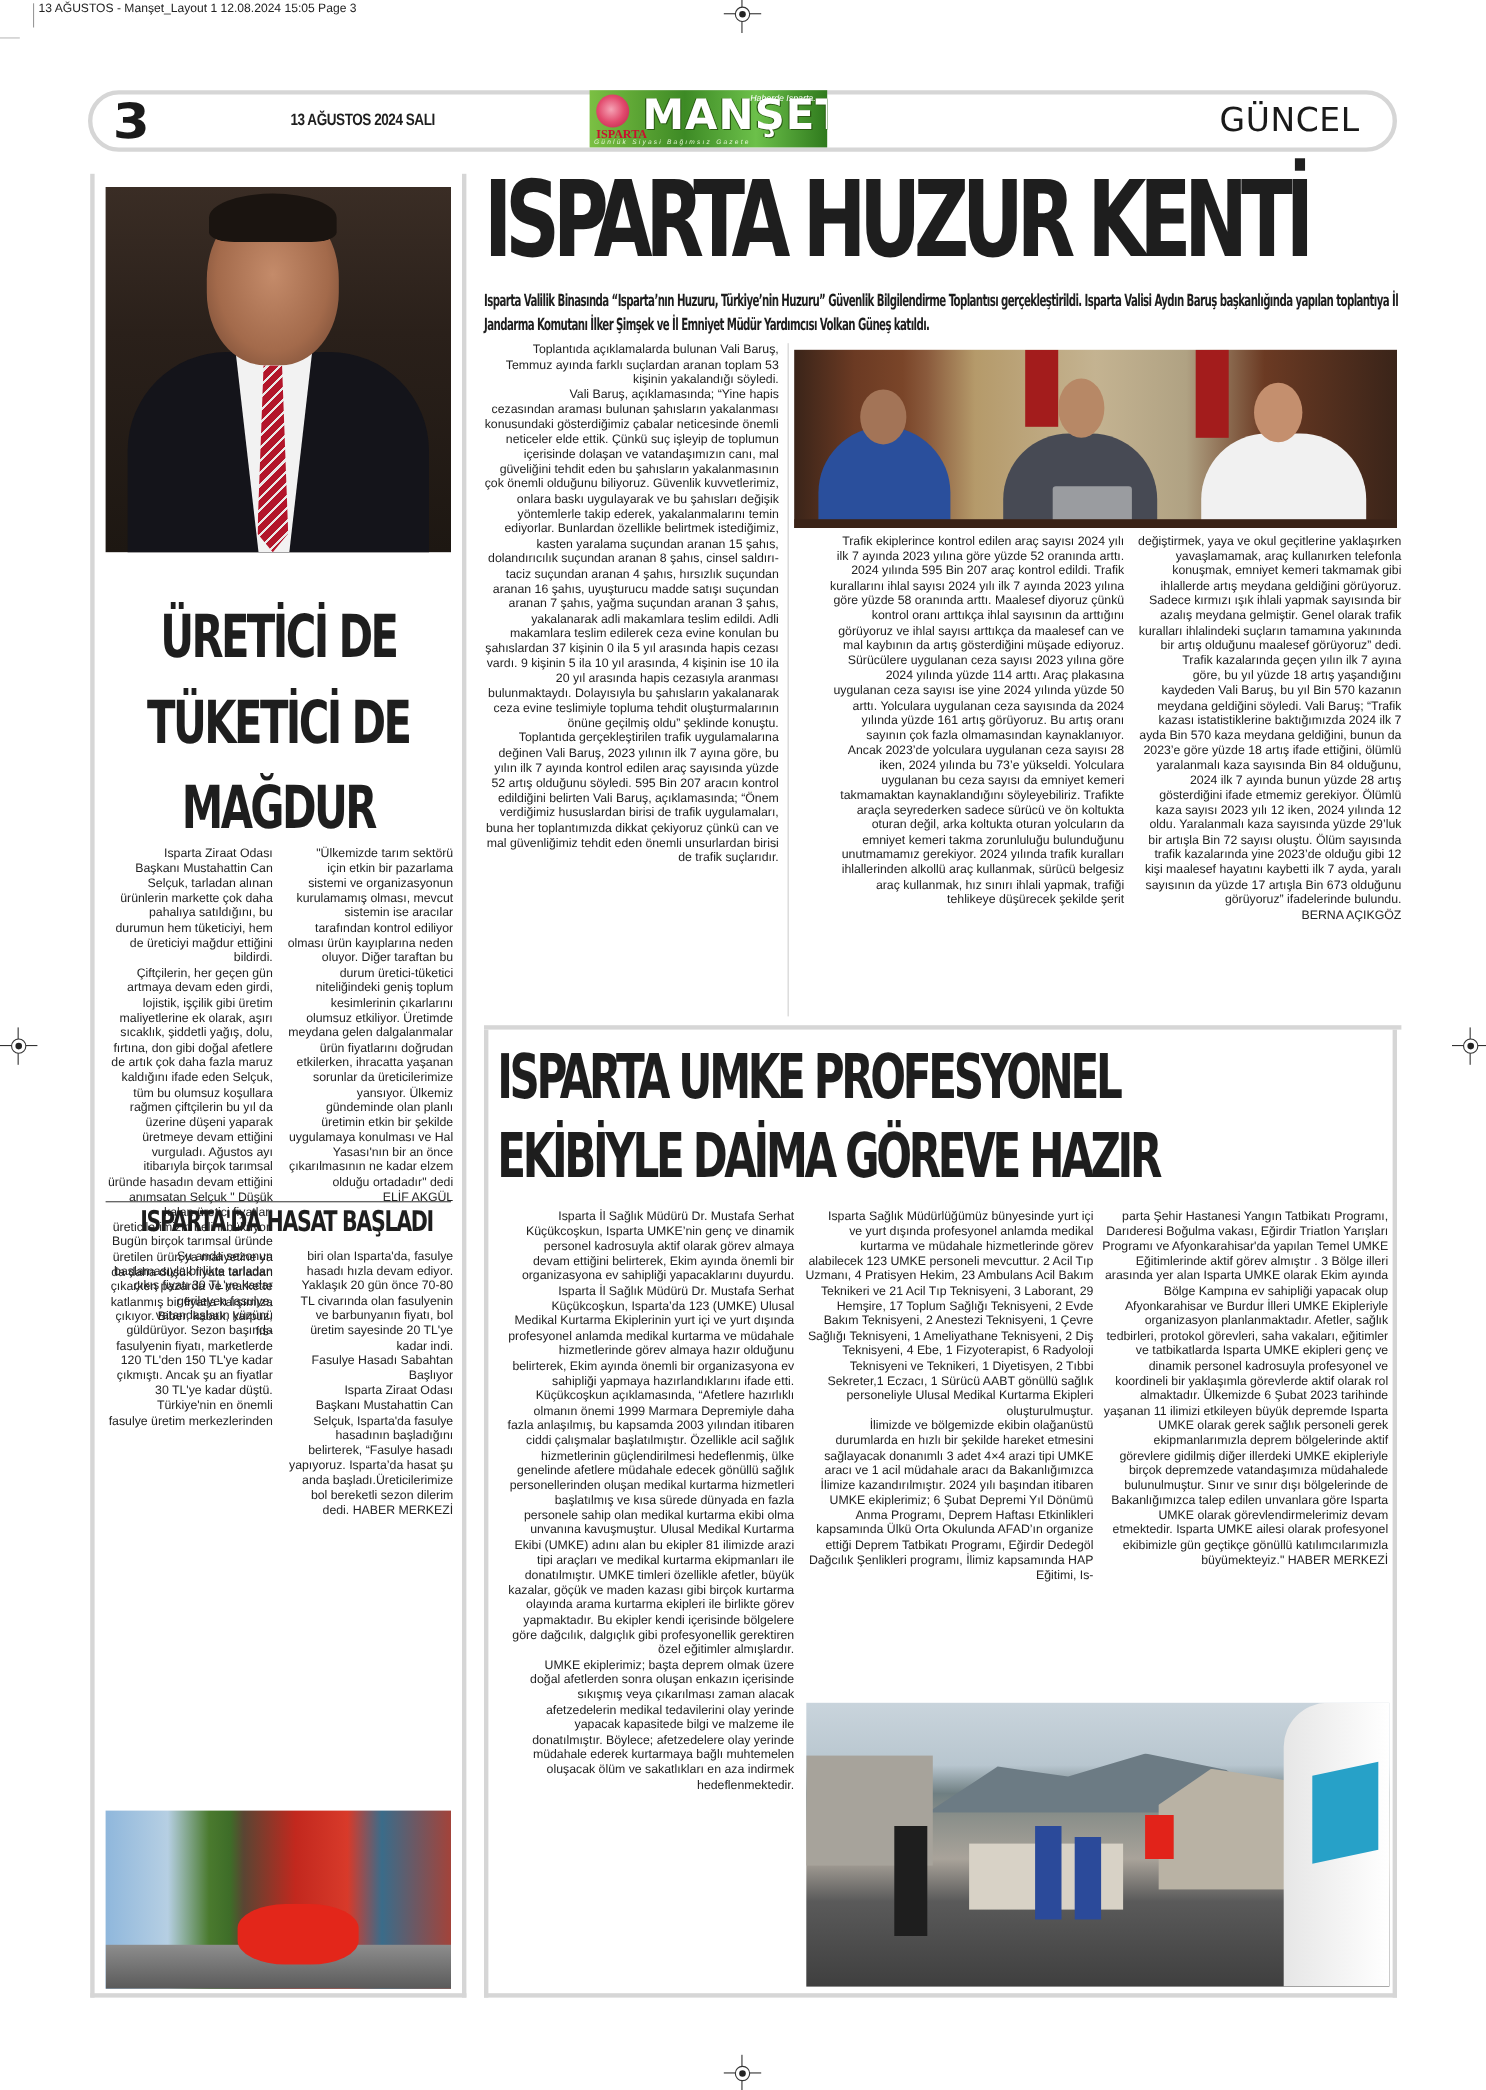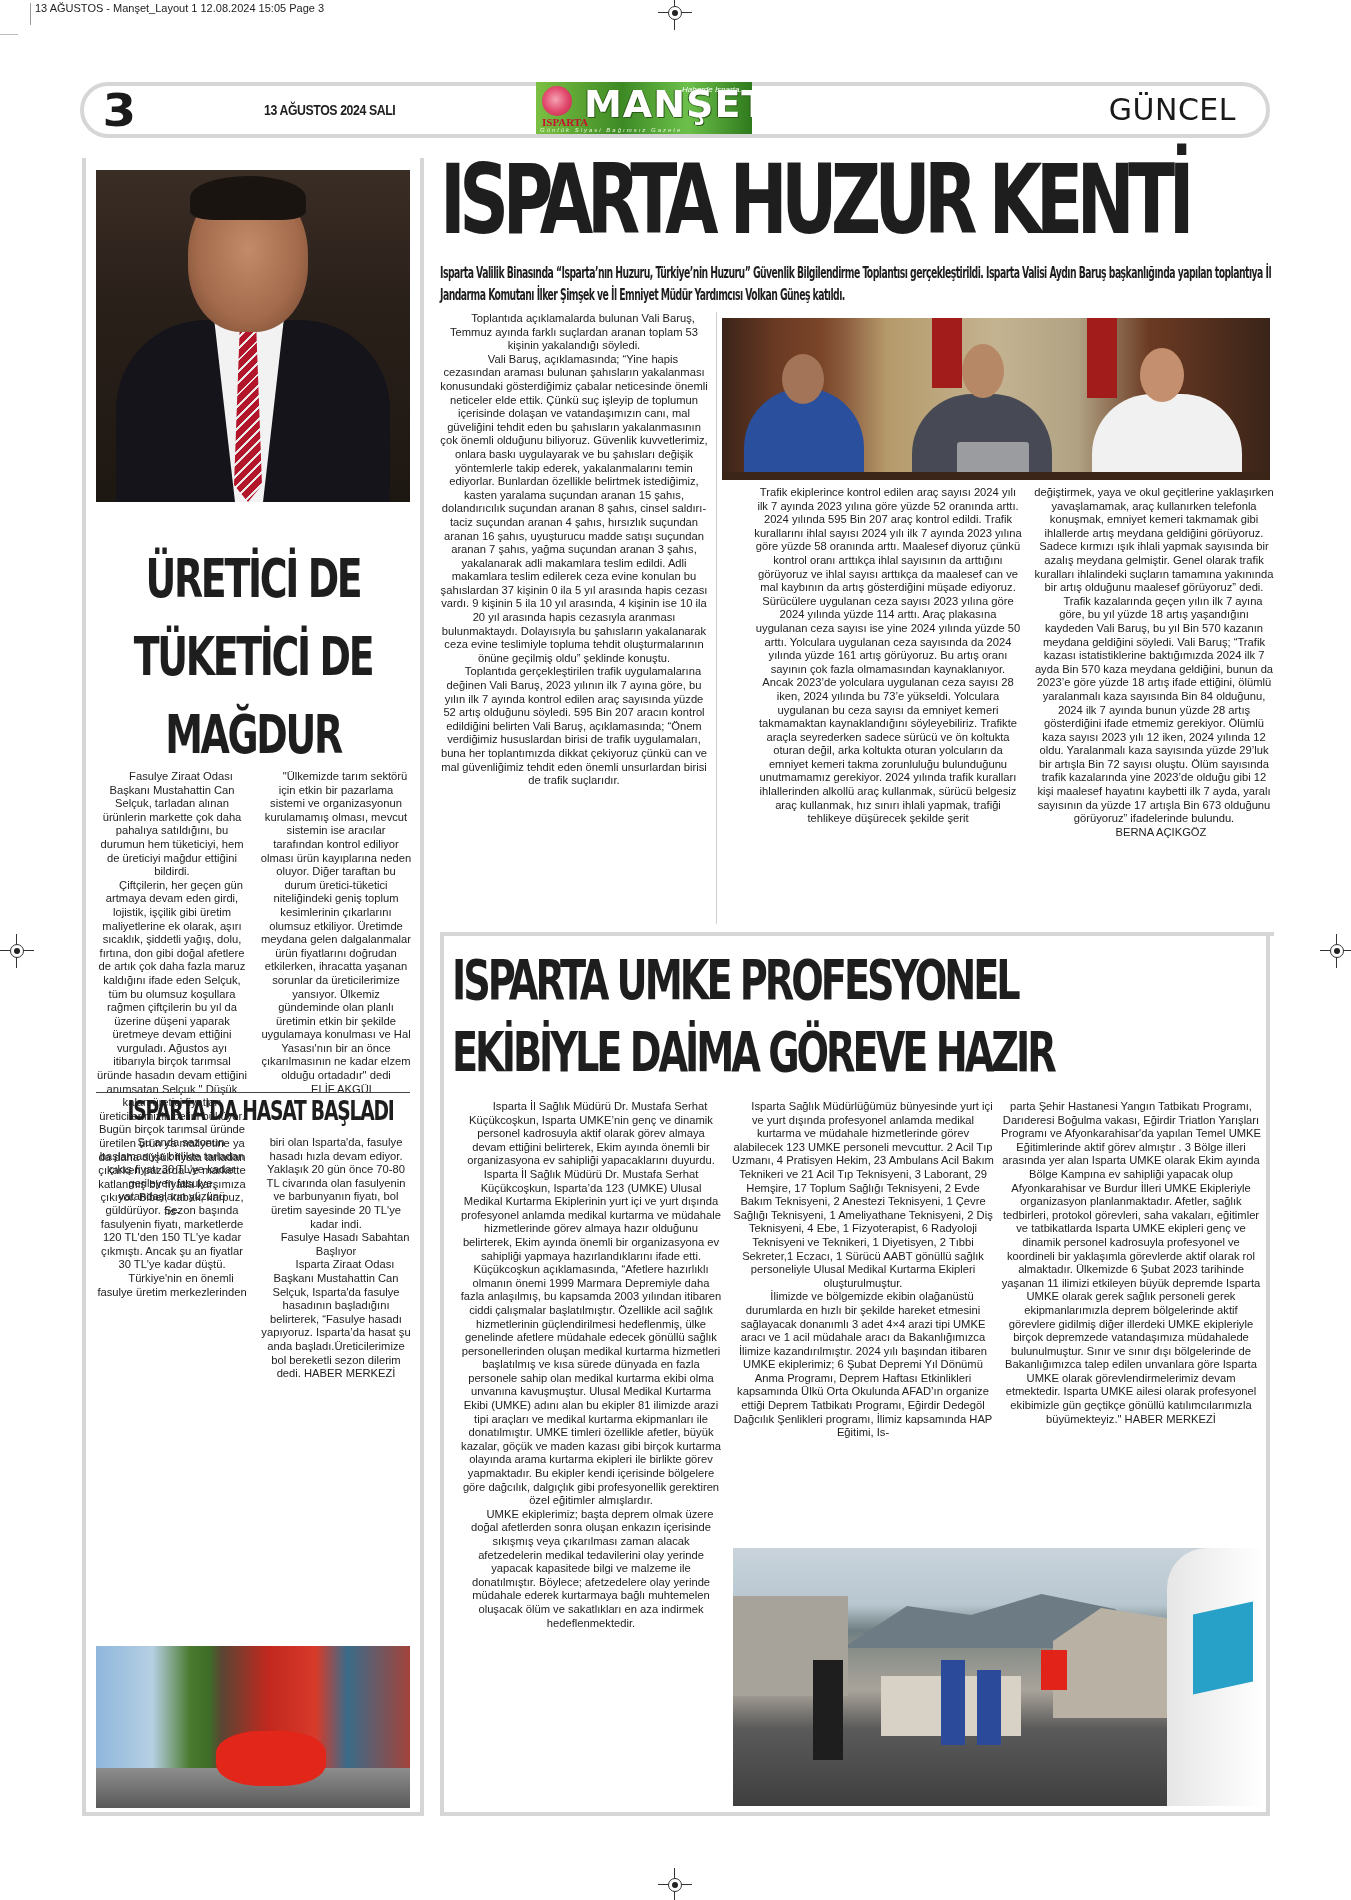--- a/index.html
+++ b/index.html
@@ -31,21 +31,21 @@
   .photo { position: absolute; overflow: hidden; }
   .photo-portrait { left: 96px; top: 170px; width: 314px; height: 332px; background: linear-gradient(180deg, #3a2d25 0%, #2a201a 40%, #1d1712 100%); }
   .portrait-face { position: absolute; left: 92px; top: 12px; width: 120px; height: 150px; border-radius: 48% 48% 44% 44%; background: radial-gradient(ellipse at 50% 45%, #c48b6a 0%, #a36a4b 60%, #6b4330 100%); }
   .portrait-hair { position: absolute; left: 94px; top: 6px; width: 116px; height: 44px; border-radius: 50% 50% 20% 20%; background: #1a1410; }
   .portrait-suit { position: absolute; left: 20px; top: 150px; width: 274px; height: 200px; border-radius: 90px 90px 0 0; background: #14141a; }
   .portrait-shirt { position: absolute; left: 118px; top: 148px; width: 70px; height: 184px; background: #f2f2f2; clip-path: polygon(0 0,100% 0,70% 100%,30% 100%); }
   .portrait-tie { position: absolute; left: 138px; top: 162px; width: 28px; height: 170px; background: repeating-linear-gradient(135deg,#b3152a 0 6px,#e8e8e8 6px 8px); clip-path: polygon(20% 0,80% 0,100% 90%,50% 100%,0 90%); }
 
   .headline-left { position: absolute; left: 96px; top: 540px; width: 314px; text-align: center; font-family: "DejaVu Sans Condensed", "DejaVu Sans", sans-serif; font-weight: 900; font-size: 54px; line-height: 78px; letter-spacing: -3px; color: #1e1e1e; transform: scaleX(0.78); transform-origin: center; }
 
-  .body-text { font-family: "Liberation Sans", sans-serif; font-size: 11.2px; line-height: 13.6px; color: #222; text-align: center; }
+  .body-text { font-family: "Liberation Sans", sans-serif; font-size: 11.2px; line-height: 13.6px; color: #222; text-align: right; }
   .body-text p { text-indent: 18px; }
   .byline { padding-left: 14px; }
 
   .col { position: absolute; }
   .rule { position: absolute; height: 1px; background: #444; }
 
   .sub-headline { position: absolute; left: 96px; top: 1096px; width: 314px; text-align: center; font-family: "DejaVu Sans Condensed", "DejaVu Sans", sans-serif; font-weight: 900; font-size: 26px; letter-spacing: -1.5px; color: #1e1e1e; white-space: nowrap; transform: scaleX(0.8); transform-origin: center; }
 
   .photo-harvest { left: 96px; top: 1646px; width: 314px; height: 162px; background: linear-gradient(90deg, #8fb7dc 0%, #b6cfe3 18%, #4a7a2e 30%, #3e6d28 36%, #5a4533 40%, #c2281e 55%, #d83a2a 70%, #3a6c8a 80%, #a3433a 100%); }
   .harvest-ground { position: absolute; left: 0; bottom: 0; width: 100%; height: 40px; background: linear-gradient(180deg,#8d8d8d,#5a5a5a); }
@@ -139,21 +139,21 @@
   <div class="portrait-hair"></div>
 </div>
 
 <div class="headline-left">
   <div>ÜRETİCİ DE</div>
   <div>TÜKETİCİ DE</div>
   <div>MAĞDUR</div>
 </div>
 
 <div class="col body-text" style="left:96px; top:770px; width:152px;">
-  <p>Fasulye Ziraat Odası Başkanı Mustahattin Can Selçuk, tarladan alınan ürünlerin markette çok daha pahalıya satıldığını, bu durumun hem tüketiciyi, hem de üreticiyi mağdur ettiğini bildirdi.</p>
+  <p>Isparta Ziraat Odası Başkanı Mustahattin Can Selçuk, tarladan alınan ürünlerin markette çok daha pahalıya satıldığını, bu durumun hem tüketiciyi, hem de üreticiyi mağdur ettiğini bildirdi.</p>
   <p>Çiftçilerin, her geçen gün artmaya devam eden girdi, lojistik, işçilik gibi üretim maliyetlerine ek olarak, aşırı sıcaklık, şiddetli yağış, dolu, fırtına, don gibi doğal afetlere de artık çok daha fazla maruz kaldığını ifade eden Selçuk, tüm bu olumsuz koşullara rağmen çiftçilerin bu yıl da üzerine düşeni yaparak üretmeye devam ettiğini vurguladı. Ağustos ayı itibarıyla birçok tarımsal üründe hasadın devam ettiğini anımsatan Selçuk " Düşük kalan üretici fiyatları üreticilerimizin belini büküyor. Bugün birçok tarımsal üründe üretilen ürün ya maliyetine ya da daha düşük fiyata tarladan çıkarken pazarda ve markette katlanmış bir fiyatla karşımıza çıkıyor. Biber, kabak, karpuz, fıs-</p>
 </div>
 <div class="col body-text" style="left:260px; top:770px; width:152px;">
   <p>"Ülkemizde tarım sektörü için etkin bir pazarlama sistemi ve organizasyonun kurulamamış olması, mevcut sistemin ise aracılar tarafından kontrol ediliyor olması ürün kayıplarına neden oluyor. Diğer taraftan bu durum üretici-tüketici niteliğindeki geniş toplum kesimlerinin çıkarlarını olumsuz etkiliyor. Üretimde meydana gelen dalgalanmalar ürün fiyatlarını doğrudan etkilerken, ihracatta yaşanan sorunlar da üreticilerimize yansıyor. Ülkemiz gündeminde olan planlı üretimin etkin bir şekilde uygulamaya konulması ve Hal Yasası'nın bir an önce çıkarılmasının ne kadar elzem olduğu ortadadır" dedi</p>
   <div class="byline">ELİF AKGÜL</div>
 </div>
 
 <div class="rule" style="left:96px; top:1092px; width:314px;"></div>
 <div class="sub-headline">ISPARTA'DA HASAT BAŞLADI</div>
 

